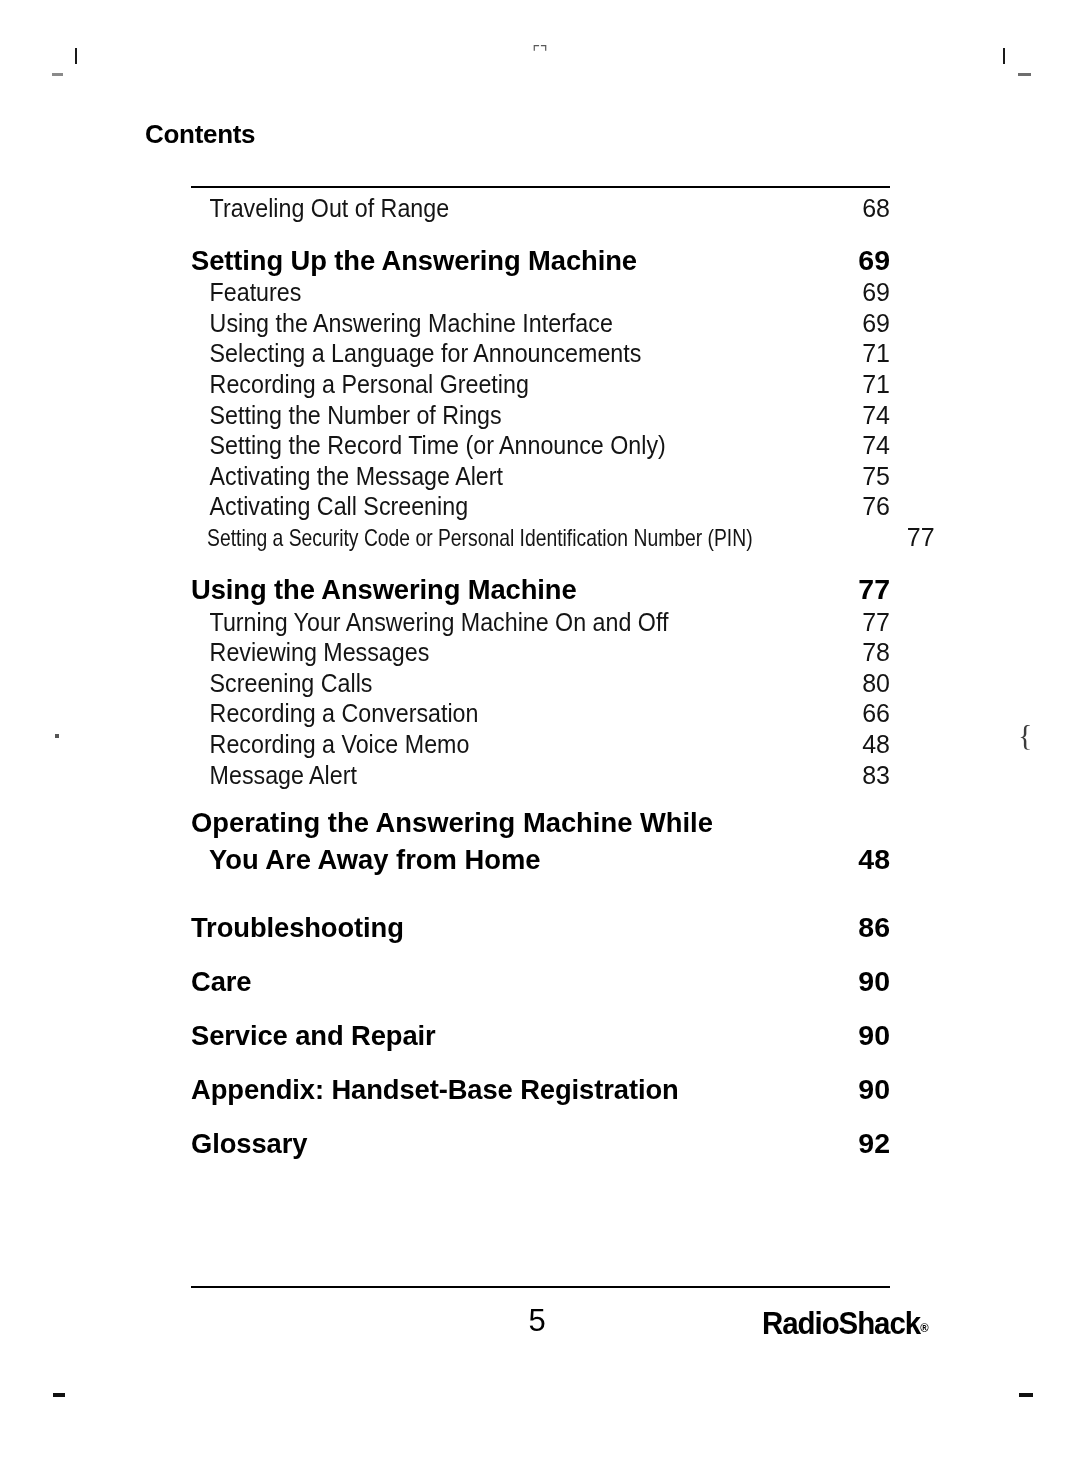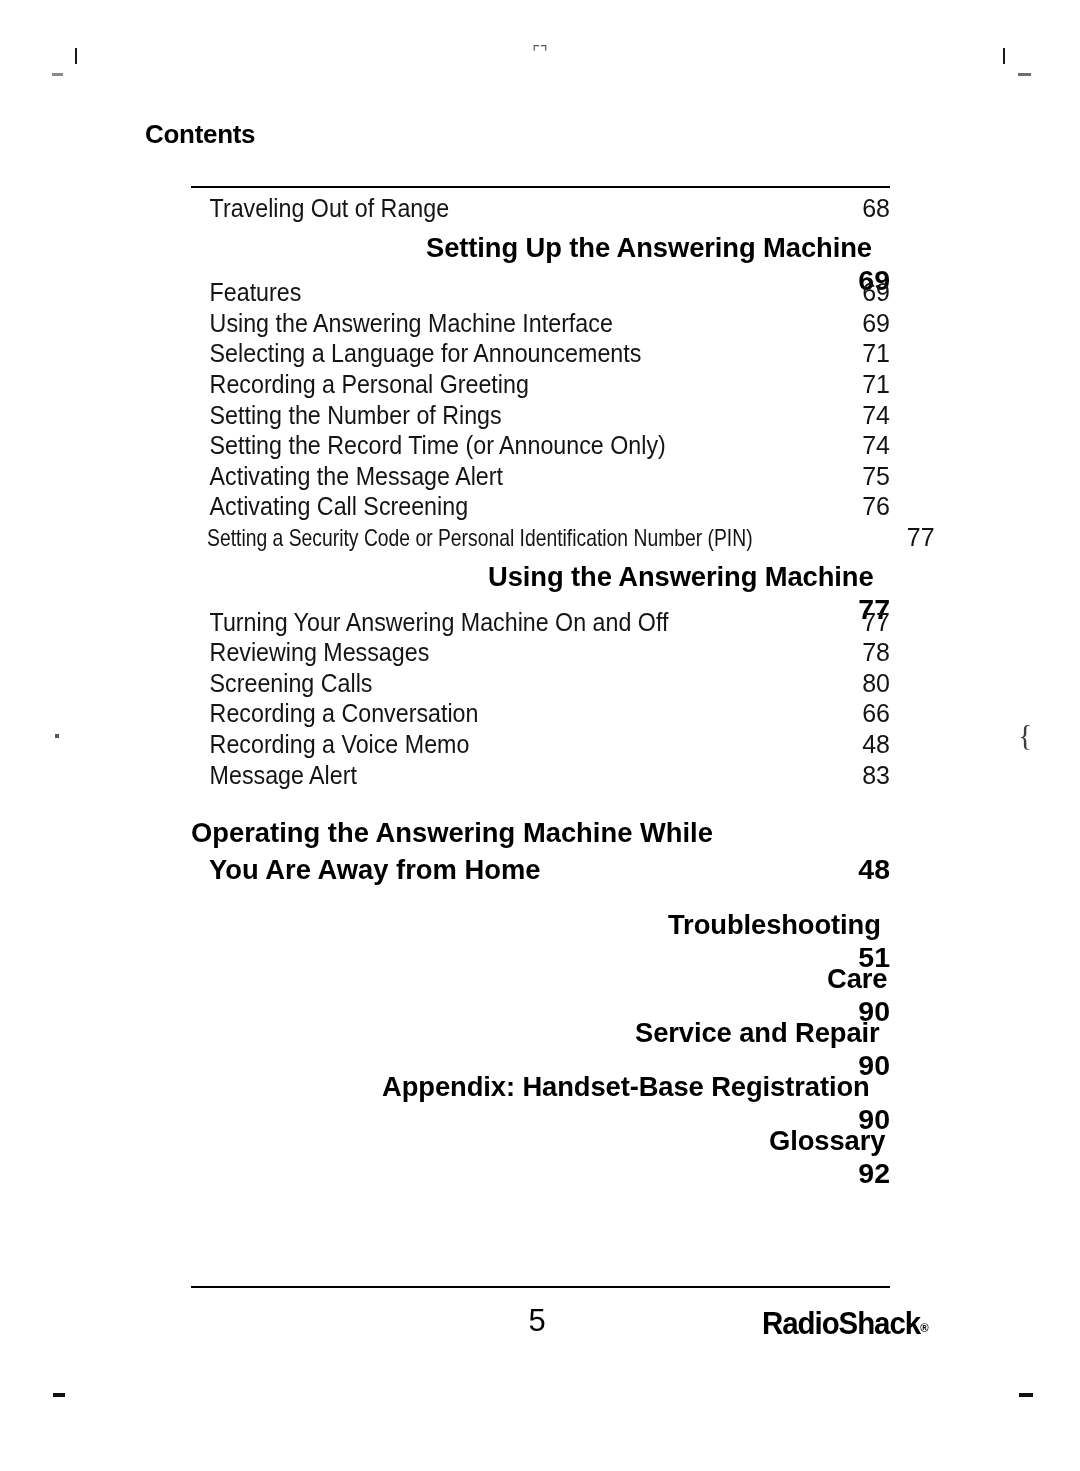--- a/index.html
+++ b/index.html
@@ -132,40 +132,39 @@
   .row-sub.row-tight .toc-label {
     transform: scaleX(0.805);
     font-size: 24px;
   }
   .row-sub.row-tight .toc-page { width: 46px; }
 
   
   .row-head {
     height: 46px;
     margin-top: 8px;
-    flex-direction: column;
   }
   .row-head .toc-label {
     font-size: 28.5px;
     font-weight: bold;
     letter-spacing: -0.1px;
     transform: scaleX(0.96);
     transform-origin: left center;
   }
   .row-head .toc-page {
     width: 74px;
     font-size: 28.5px;
     font-weight: bold;
   }
 
   
   .row-head2 {
     position: relative;
     height: 84px;
-    margin-top: 26px;
+    margin-top: 16px;
   }
   .row-head2 .head2-line1 {
     position: absolute;
     left: 0;
     top: 0;
     font-size: 28.5px;
     font-weight: bold;
     white-space: nowrap;
     transform: scaleX(0.96);
     transform-origin: left center;
@@ -313,21 +312,21 @@
         <div class="toc-label">Message Alert</div>
         <div class="toc-page">83</div>
       </div>
       <div class="toc-row row-head2">
         <div class="head2-line1">Operating the Answering Machine While</div>
         <div class="head2-line2">You Are Away from Home</div>
         <div class="head2-page">48</div>
       </div>
       <div class="toc-row row-head">
         <div class="toc-label">Troubleshooting</div>
-        <div class="toc-page">51</div>
+        <div class="toc-page">86</div>
       </div>
       <div class="toc-row row-head">
         <div class="toc-label">Care</div>
         <div class="toc-page">90</div>
       </div>
       <div class="toc-row row-head">
         <div class="toc-label">Service and Repair</div>
         <div class="toc-page">90</div>
       </div>
       <div class="toc-row row-head">

